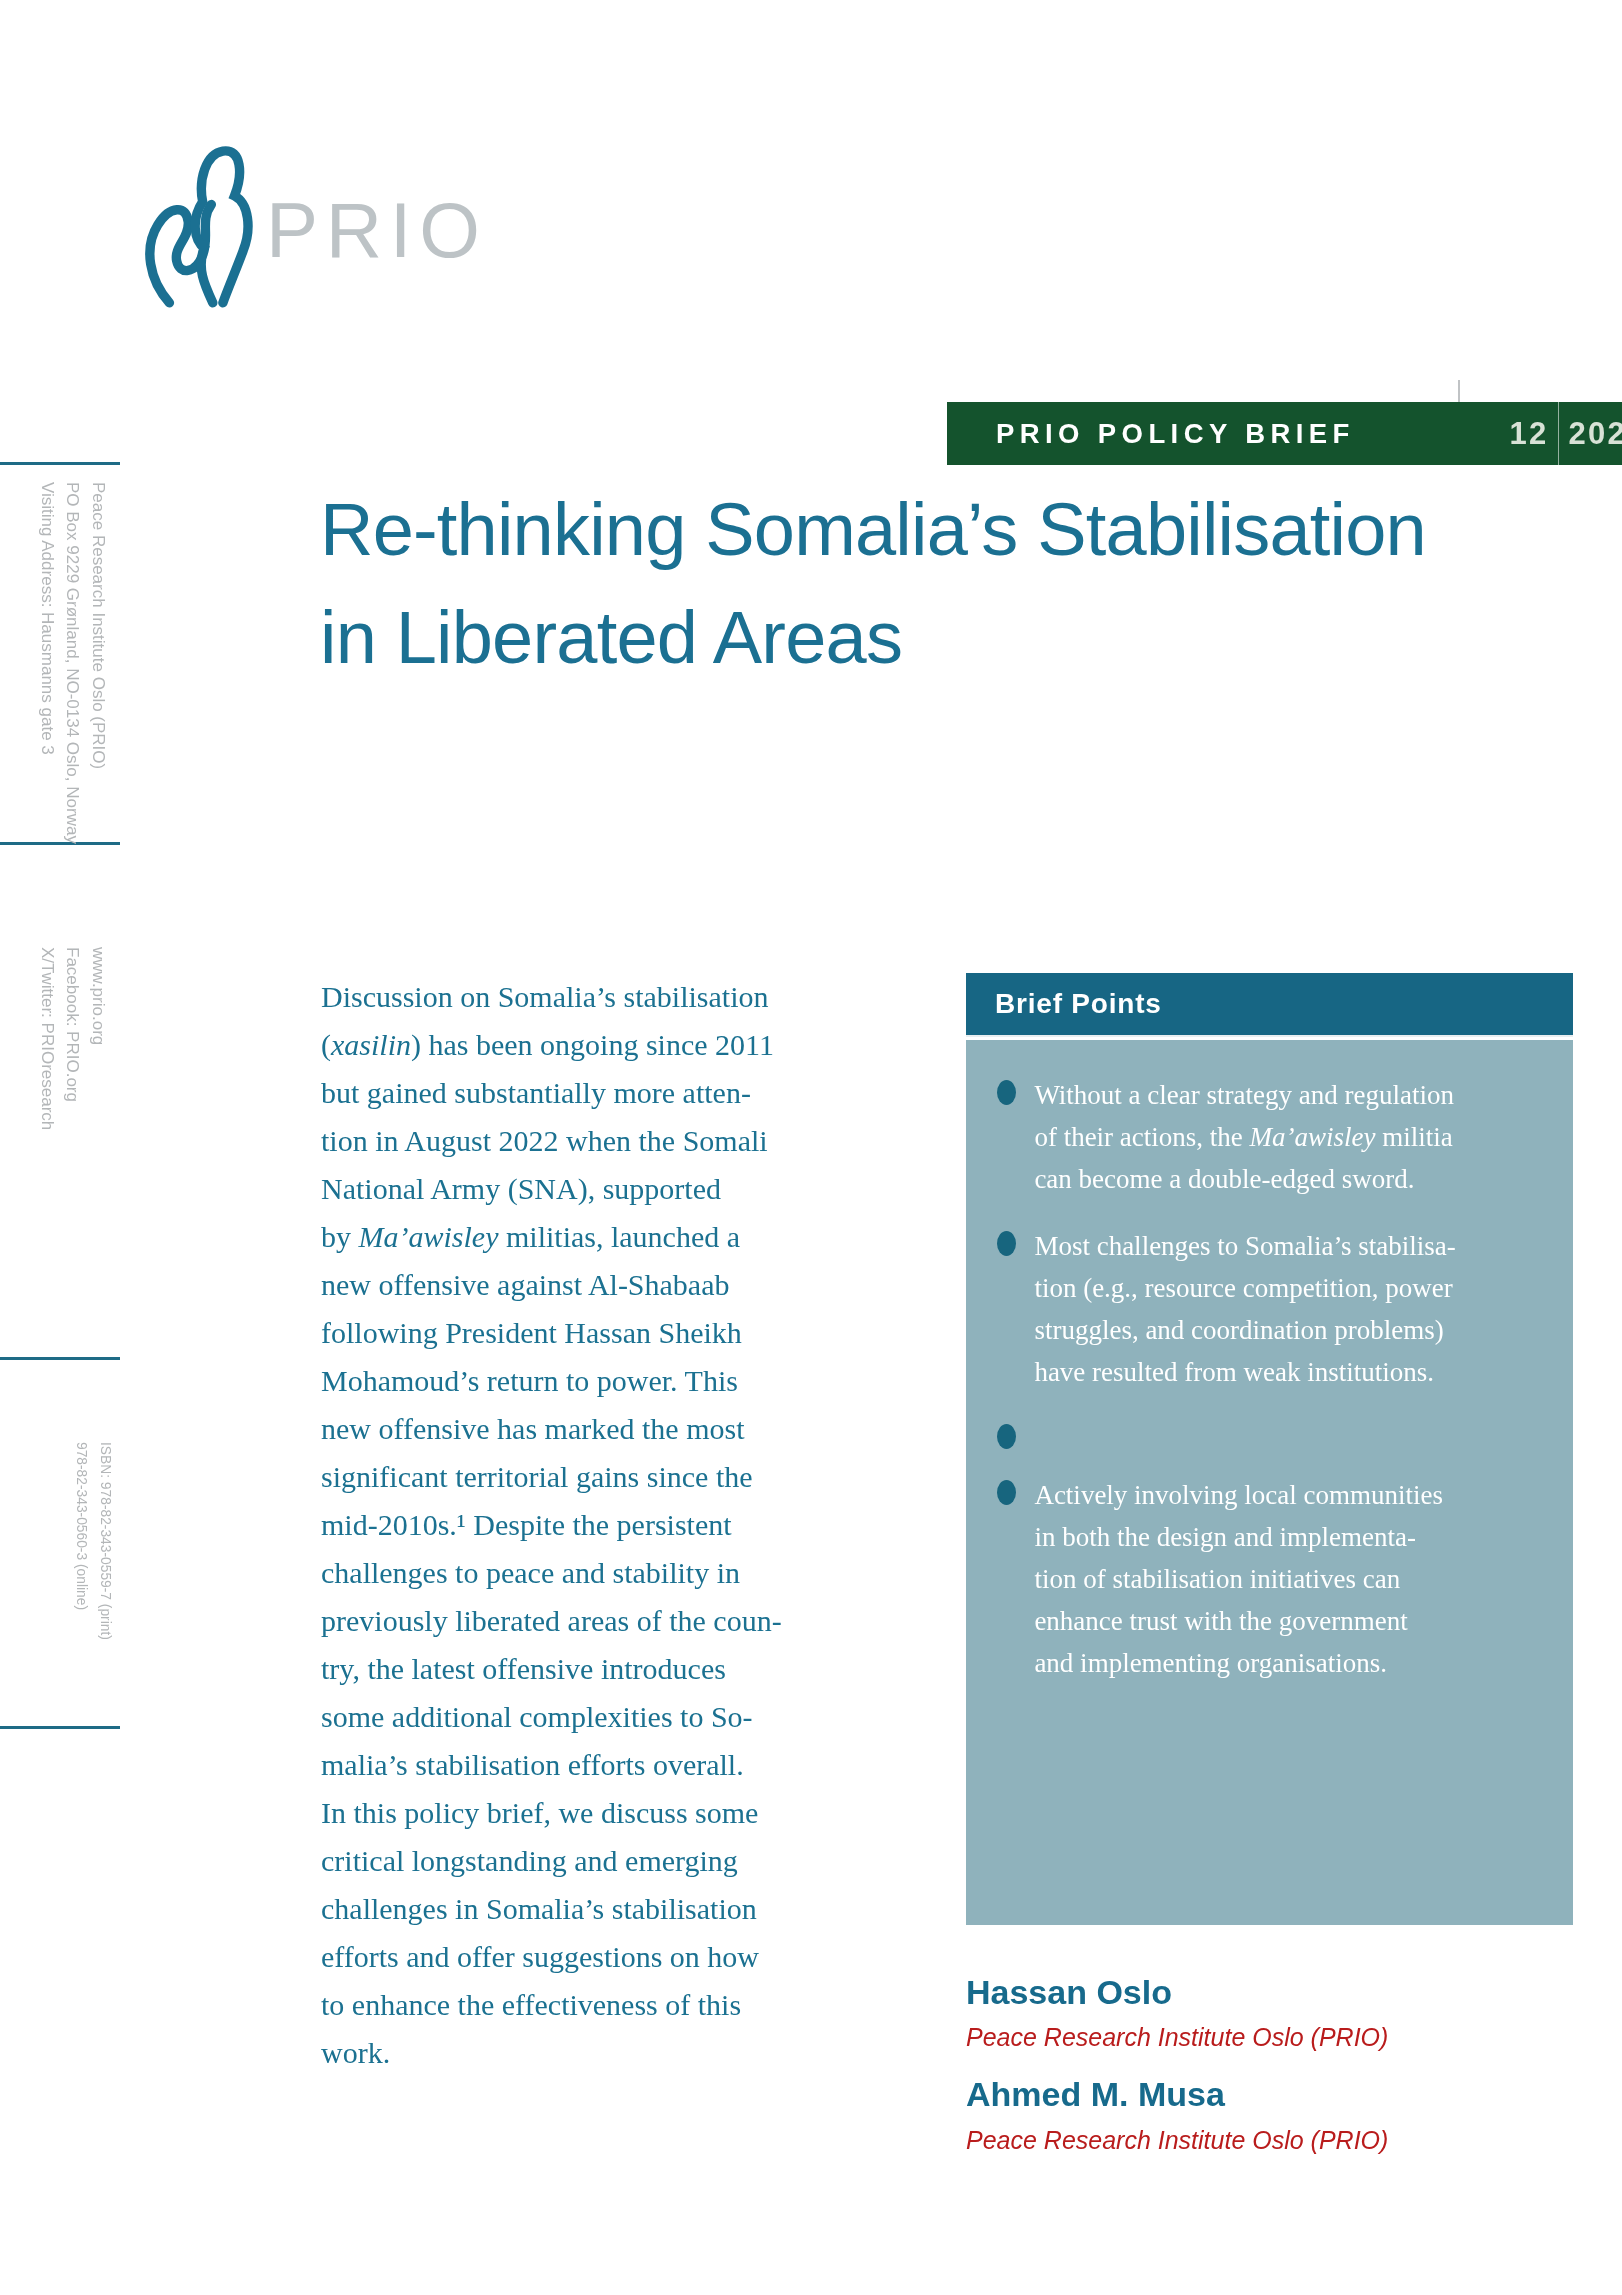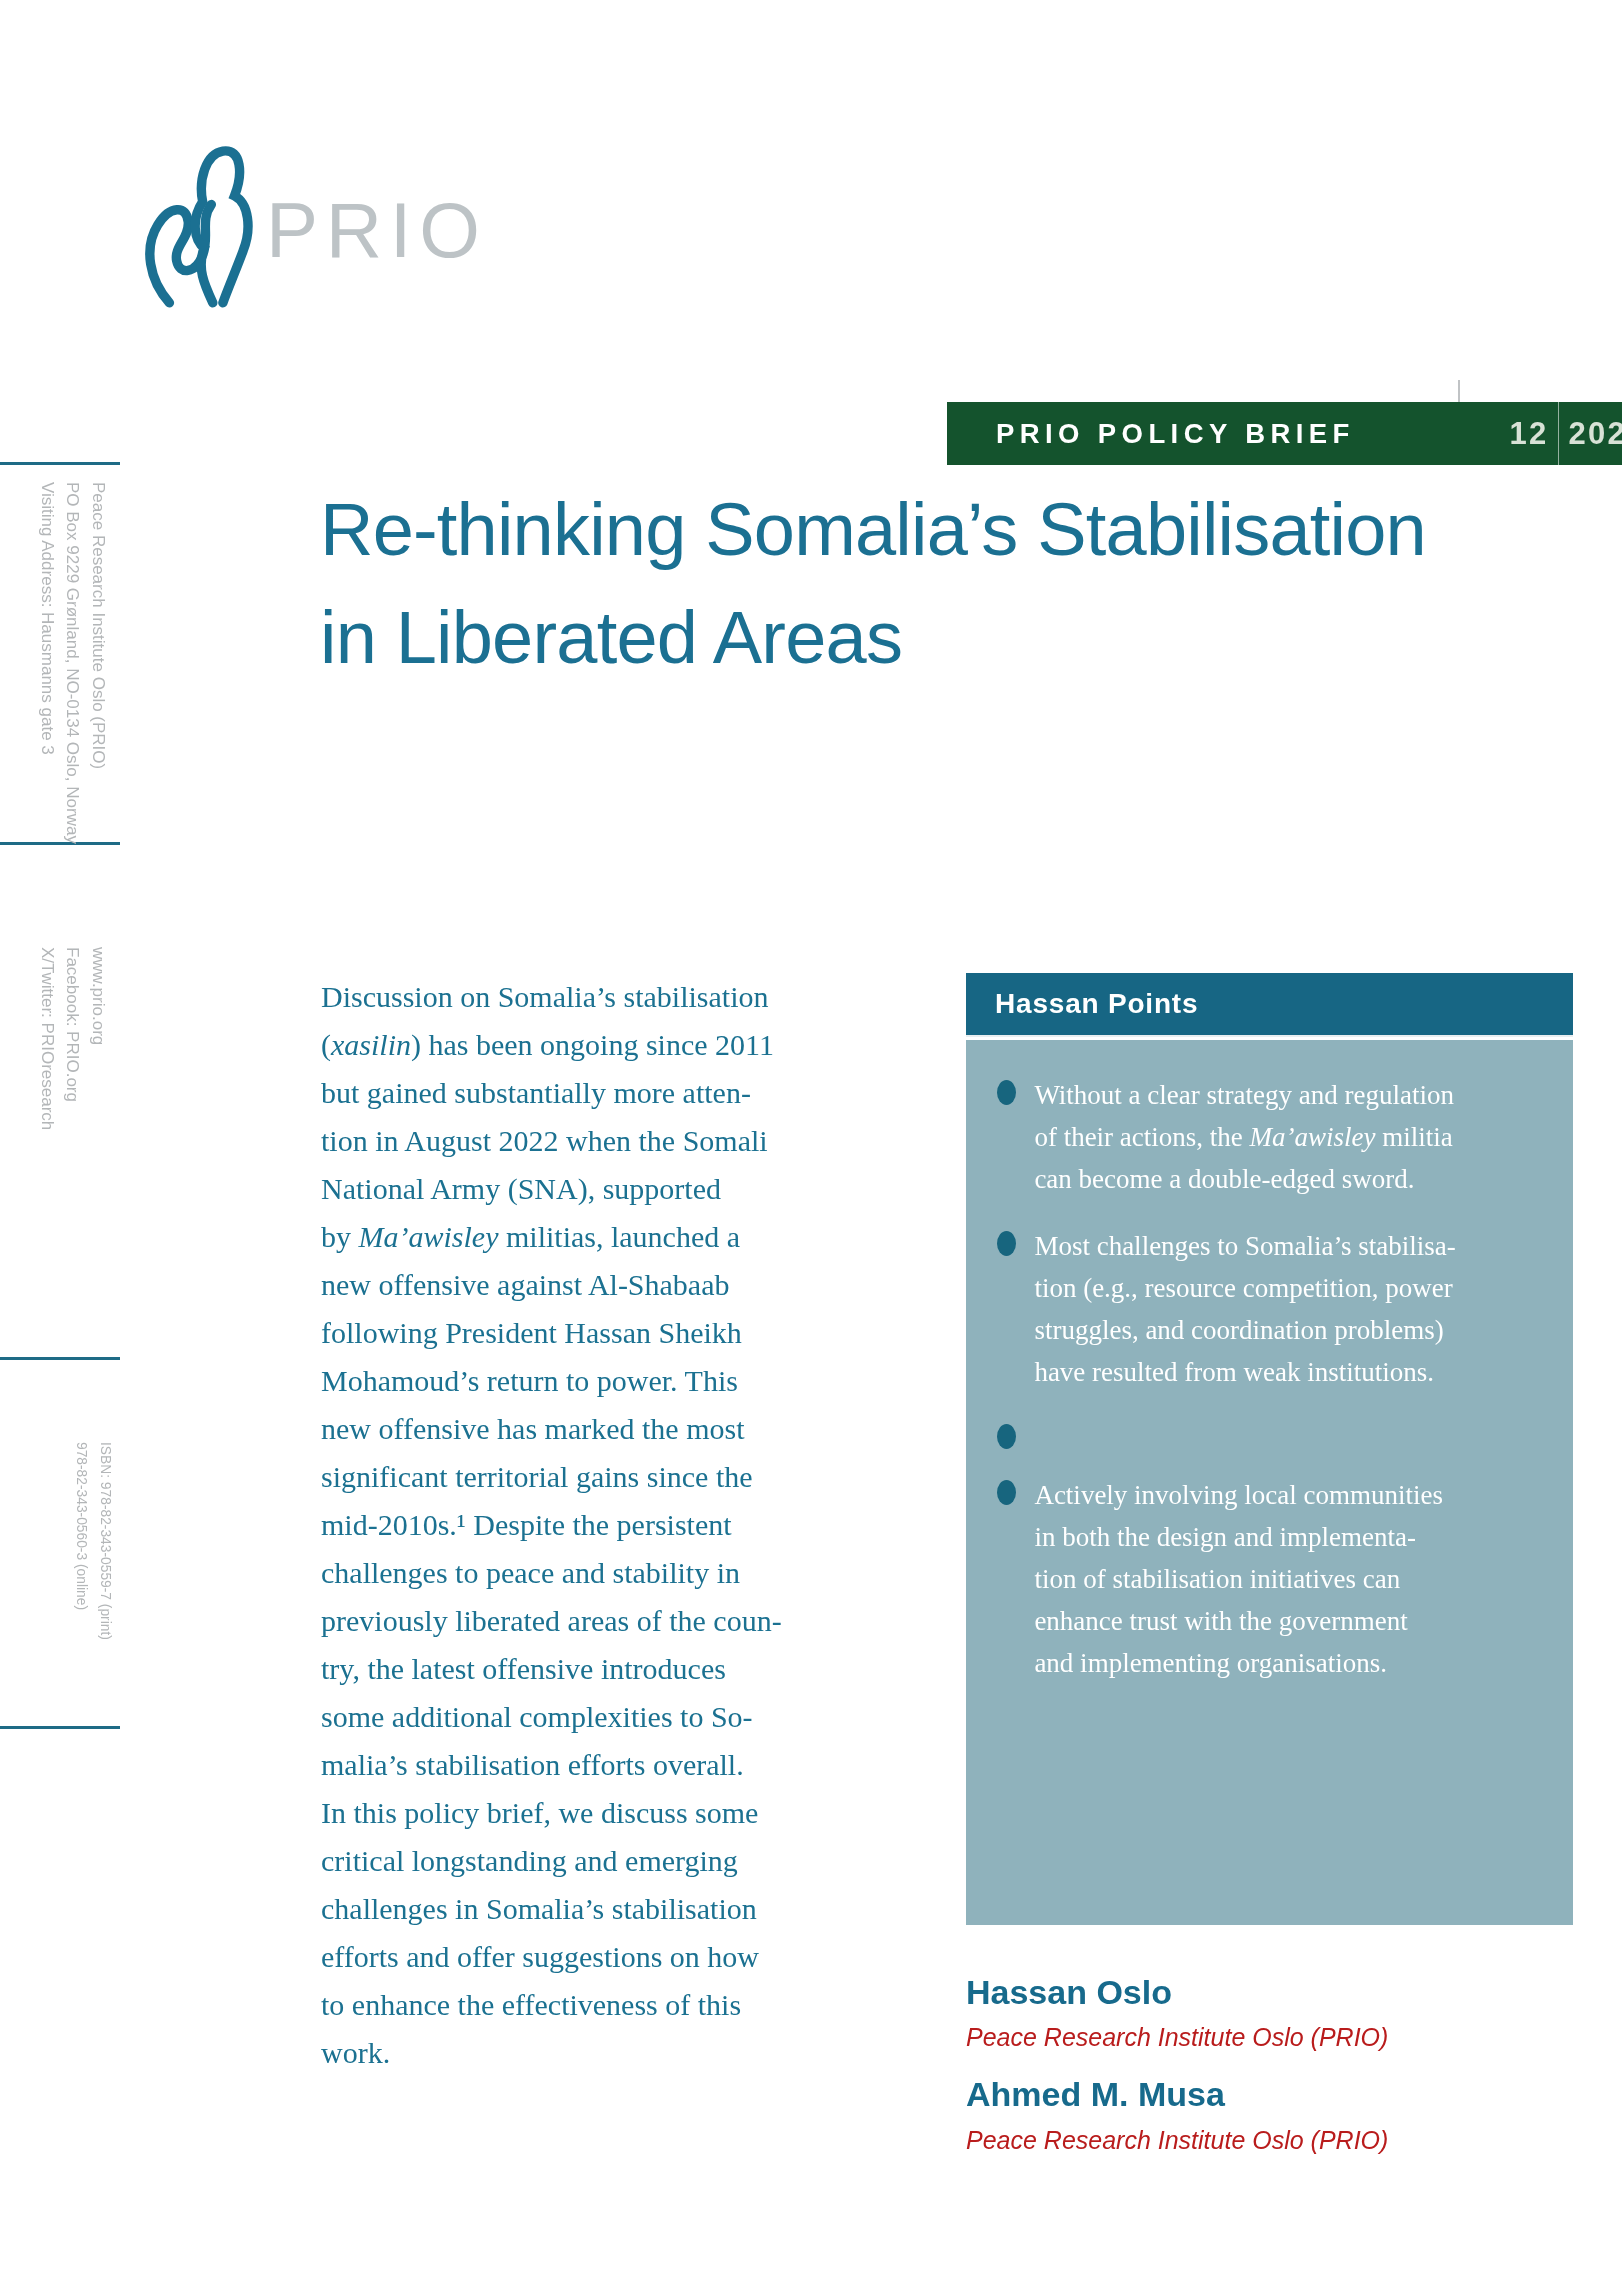--- a/index.html
+++ b/index.html
@@ -126,21 +126,21 @@
 Visiting Address: Hausmanns gate 3</div>
   <div class="v-block v-b">www.prio.org
 Facebook: PRIO.org
 X/Twitter: PRIOresearch</div>
   <div class="v-block v-c">ISBN: 978-82-343-0559-7 (print)
 978-82-343-0560-3 (online)</div>
 
   <div class="intro">Discussion on Somalia’s stabilisation<br>(<i>xasilin</i>) has been ongoing since 2011<br>but gained substantially more atten-<br>tion in August 2022 when the Somali<br>National Army (SNA), supported<br>by <i>Ma’awisley</i> militias, launched a<br>new offensive against Al-Shabaab<br>following President Hassan Sheikh<br>Mohamoud’s return to power. This<br>new offensive has marked the most<br>significant territorial gains since the<br>mid-2010s.¹ Despite the persistent<br>challenges to peace and stability in<br>previously liberated areas of the coun-<br>try, the latest offensive introduces<br>some additional complexities to So-<br>malia’s stabilisation efforts overall.<br>In this policy brief, we discuss some<br>critical longstanding and emerging<br>challenges in Somalia’s stabilisation<br>efforts and offer suggestions on how<br>to enhance the effectiveness of this<br>work.</div>
 
   <div class="bp-header">
-    <span class="bp-title">Hassan Points</span>
+    <span class="bp-title">Brief Points</span>
   </div>
   <div class="bp-body">
     <div class="bp-item">
       <span class="bp-dot"></span>
       <span class="bp-text">Without a clear strategy and regulation<br>of their actions, the <i>Ma’awisley</i> militia<br>can become a double-edged sword.</span>
     </div>
     <div class="bp-item">
       <span class="bp-dot"></span>
       <span class="bp-text">Most challenges to Somalia’s stabilisa-<br>tion (e.g., resource competition, power<br>struggles, and coordination problems)<br>have resulted from weak institutions.</span>
     </div>

